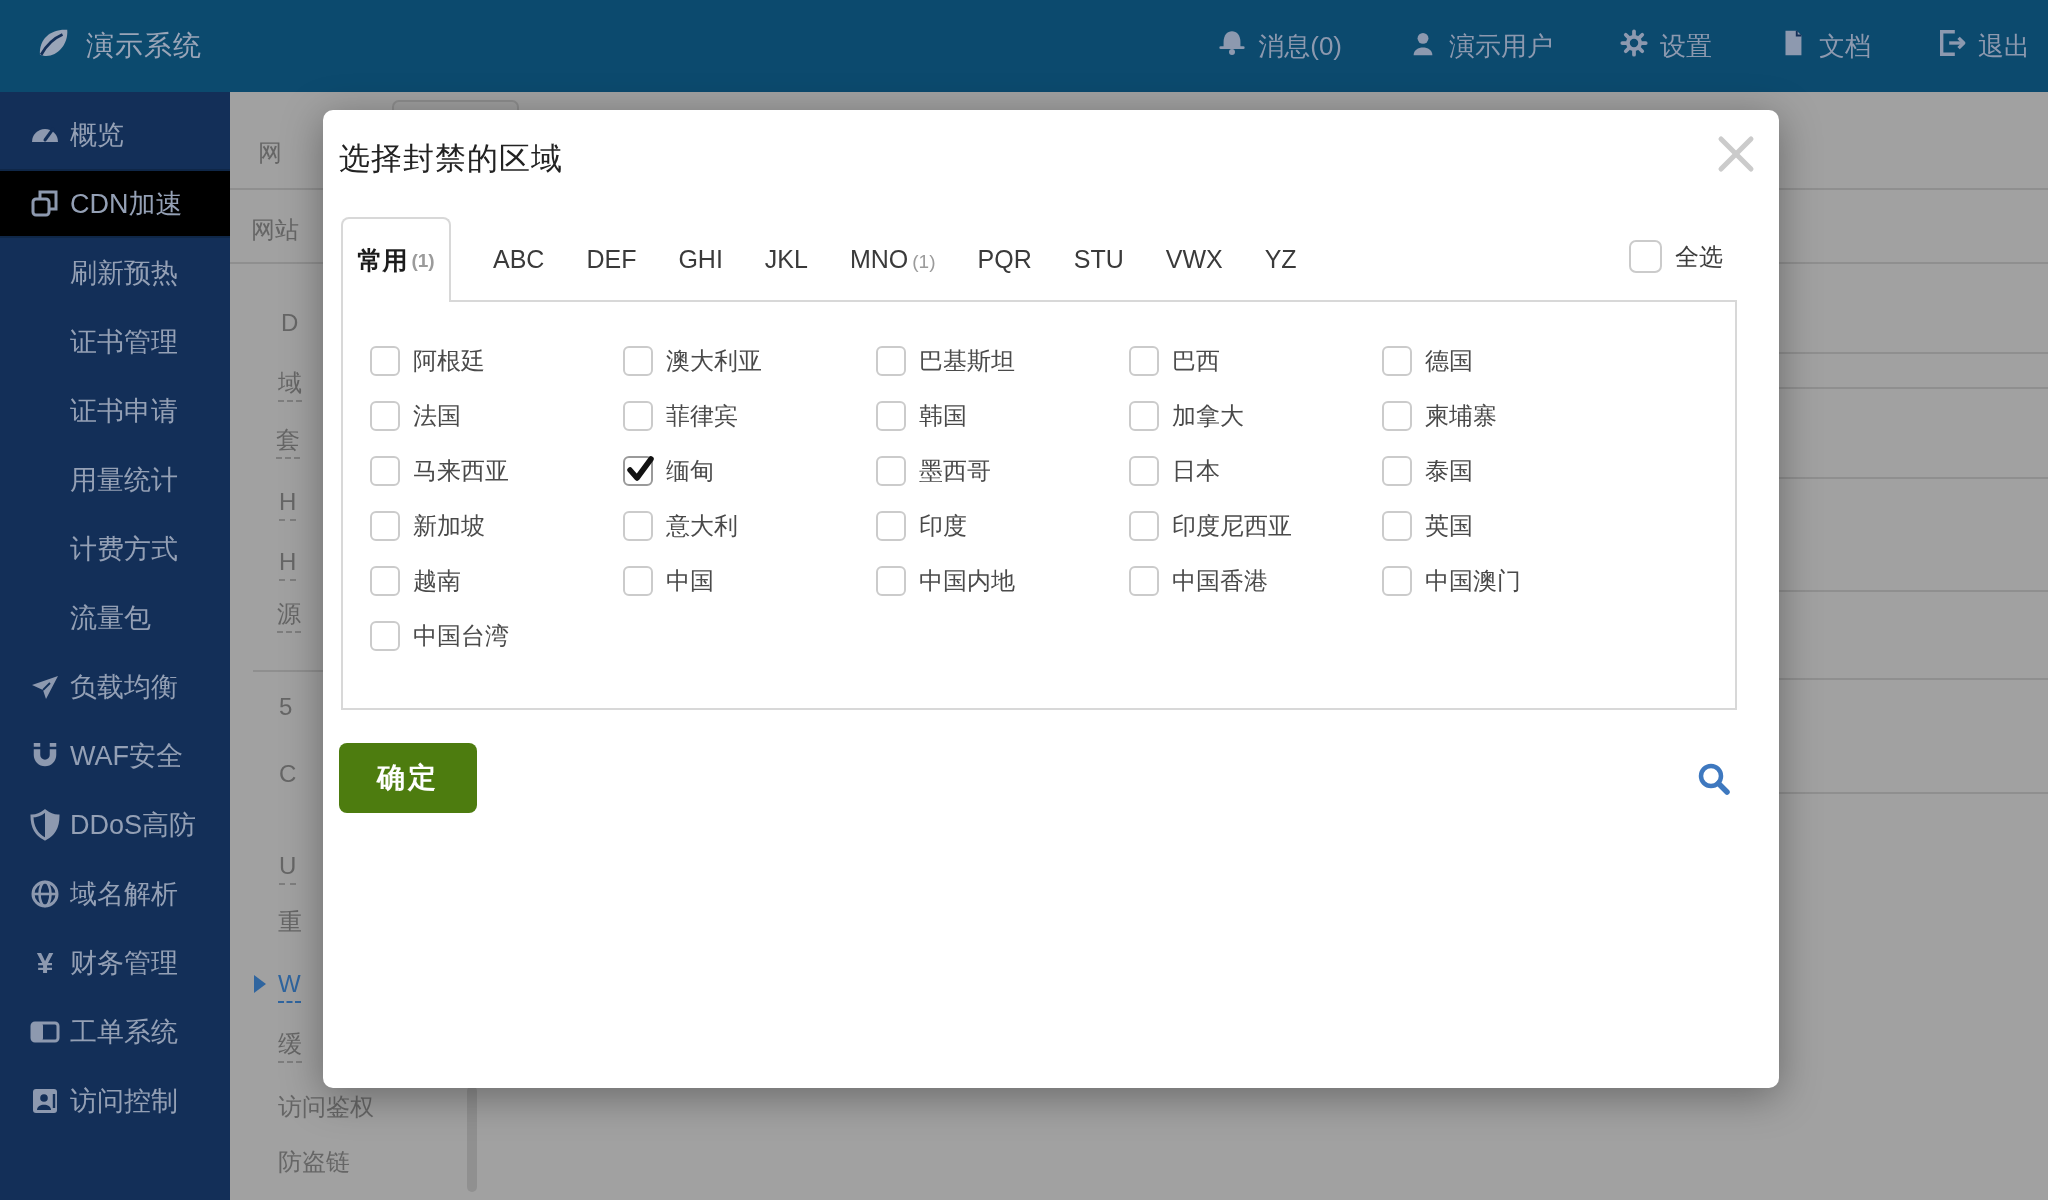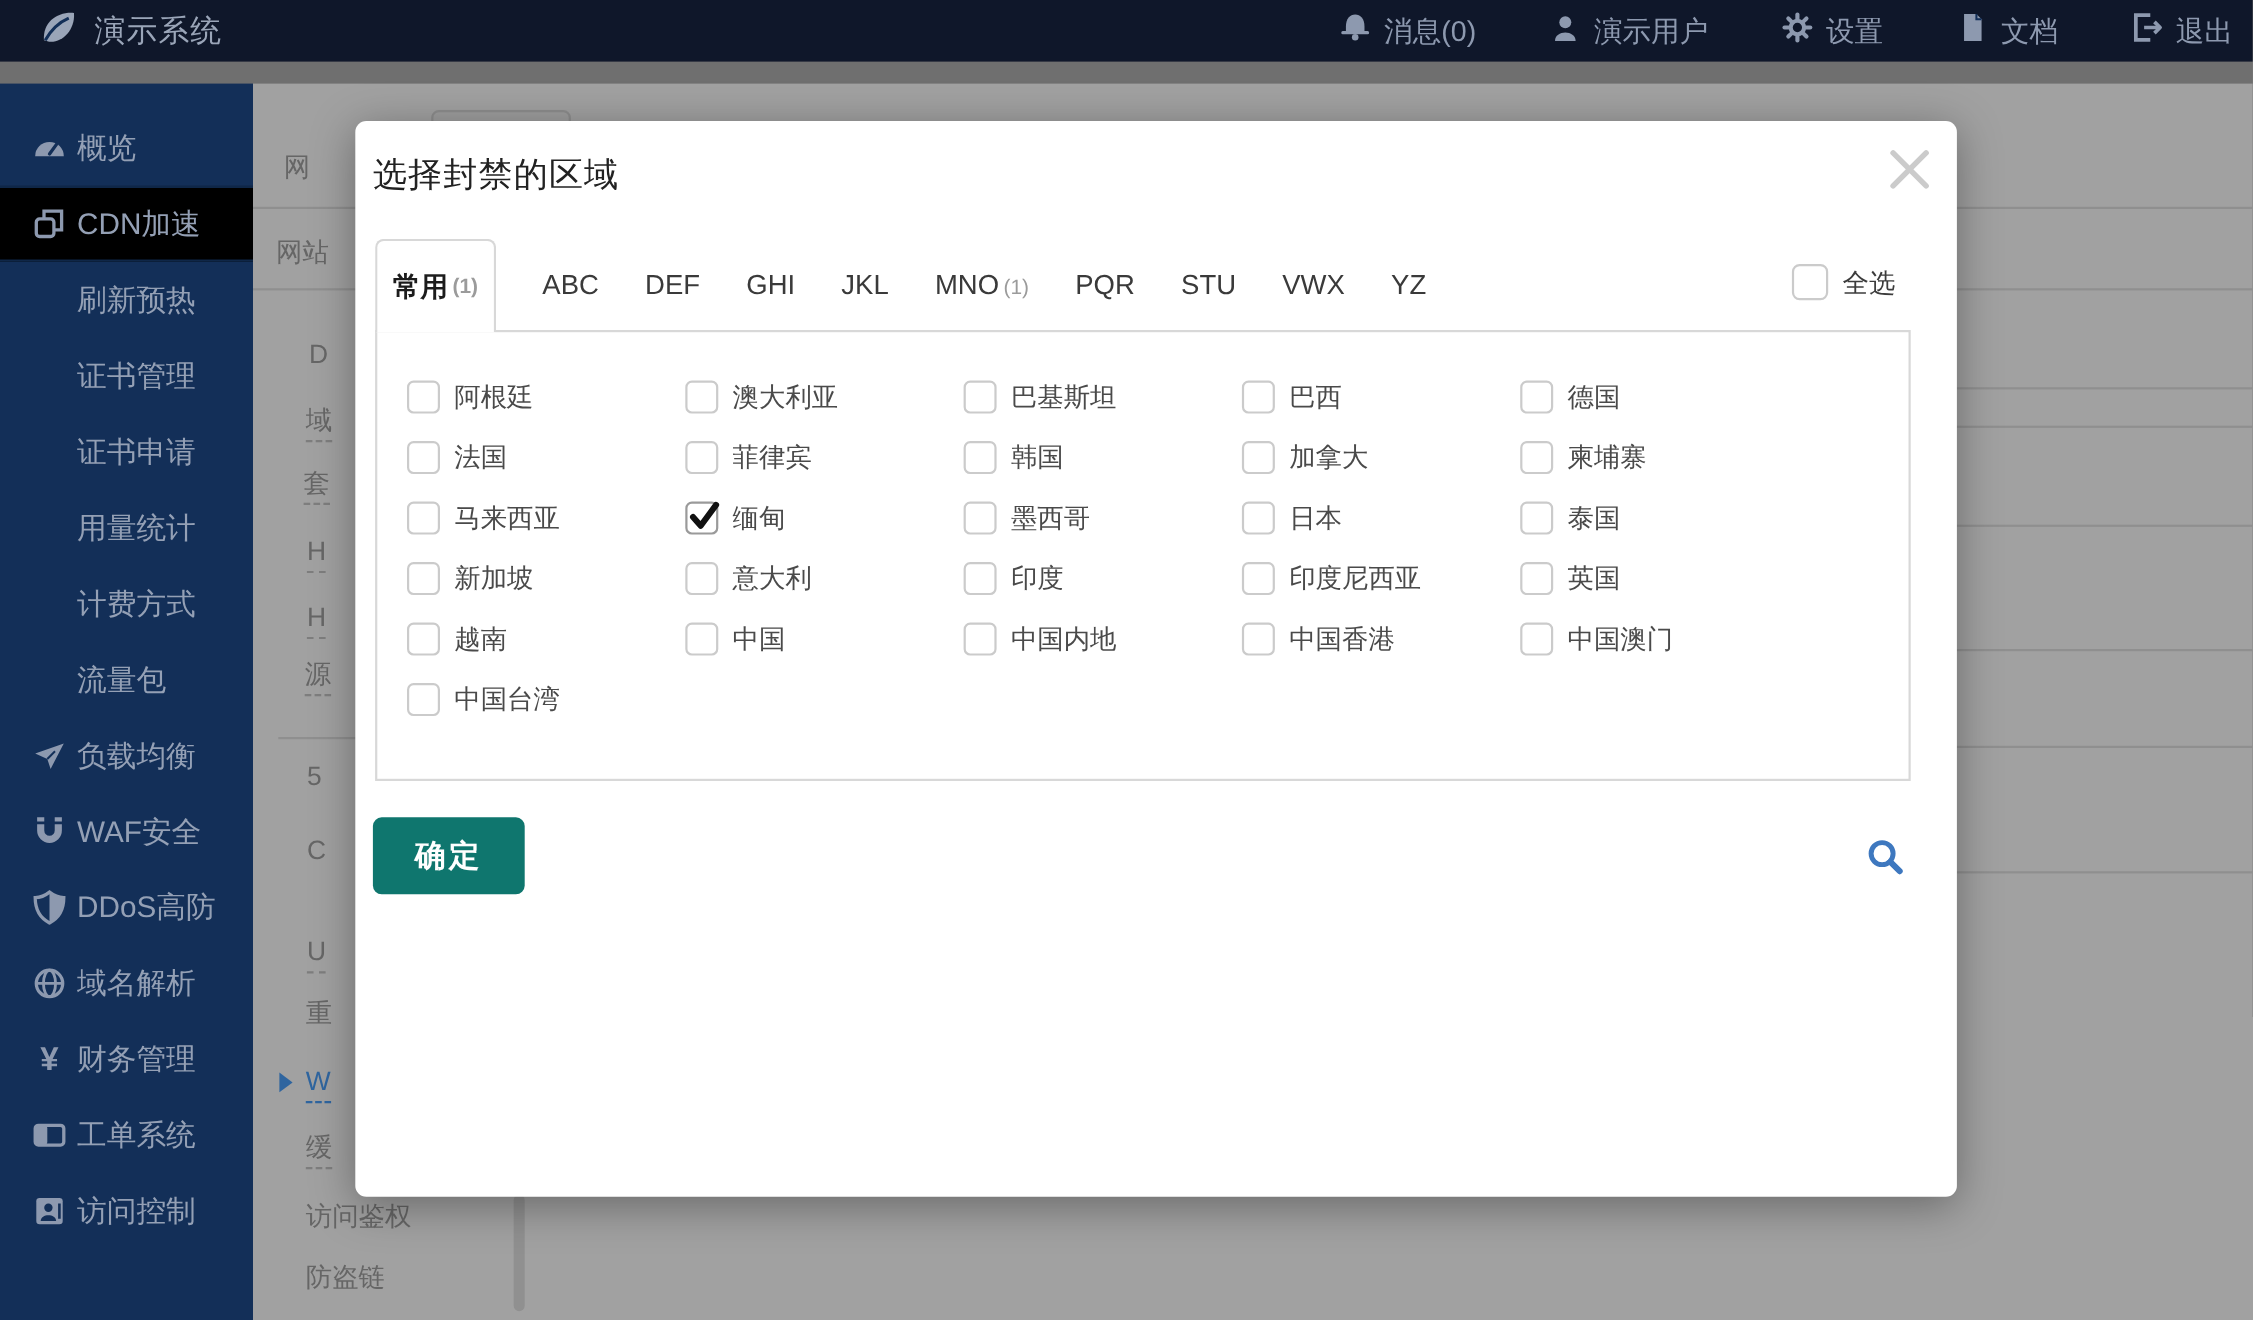--- a/index.html
+++ b/index.html
@@ -2,21 +2,21 @@
 <html><head>
 <meta charset="utf-8">
 <style>
   html,body{margin:0;padding:0;background:#6f6f6f;}
   body{width:2048px;height:1200px;position:relative;overflow:hidden;
        font-family:"Liberation Sans","DejaVu Sans",sans-serif;
        -webkit-font-smoothing:antialiased;}
   .abs{position:absolute;}
 
   
-  #topbar{left:0;top:0;width:2048px;height:56px;background:#0f172a;z-index:30;
+  #topbar{left:0;top:0;width:2048px;height:92px;background:#0c4a6e;z-index:30;
           display:flex;align-items:center;justify-content:space-between;}
   #brand{display:flex;align-items:center;gap:14px;margin-left:34px;}
   #brand .brand-label{font-size:28px;color:#9aa5b8;letter-spacing:1px;}
   #topbar-items{display:flex;align-items:center;gap:66px;margin-right:18px;}
   .tb-item{display:flex;align-items:center;gap:11px;color:#8d99af;font-size:26px;cursor:pointer;}
 
   
   #sidebar{left:0;top:76px;width:230px;height:1124px;background:#132f58;z-index:25;}
   #sidebar-menu{position:absolute;left:0;top:24px;width:230px;}
   .sb-item{height:69px;display:flex;align-items:center;color:#94a0b5;font-size:27px;cursor:pointer;}
@@ -59,21 +59,21 @@
   #region-grid{position:absolute;left:27px;top:31px;display:grid;grid-template-columns:repeat(5,253px);
                grid-auto-rows:55px;}
   .region-item{display:flex;align-items:center;gap:13px;font-size:24px;color:#4a4a4a;cursor:pointer;}
 
   .cb{width:30px;height:30px;box-sizing:border-box;border:2px solid #cbcbcb;border-radius:6px;background:#fff;
       position:relative;flex:0 0 auto;}
   .cb.big{width:33px;height:33px;border-radius:7px;}
   .cb.checked{border-color:#9a9a9a;}
   .cb.checked svg{position:absolute;left:-2px;top:-7px;}
 
-  #confirm-btn{position:absolute;left:16px;top:633px;width:138px;height:70px;background:#0f766e;border:none;
+  #confirm-btn{position:absolute;left:16px;top:633px;width:138px;height:70px;background:#4d7c0f;border:none;
                border-radius:8px;color:#fff;font-size:28px;font-weight:bold;letter-spacing:3px;cursor:pointer;
                font-family:inherit;}
   #search-btn{position:absolute;left:1372px;top:650px;width:40px;height:40px;cursor:pointer;}
 </style>
 </head>
 <body>
 
 <div id="topbar" class="abs">
   <div id="brand">
     <span class="brand-icon"><svg width="38" height="38" viewBox="-16 -16 32 32">

